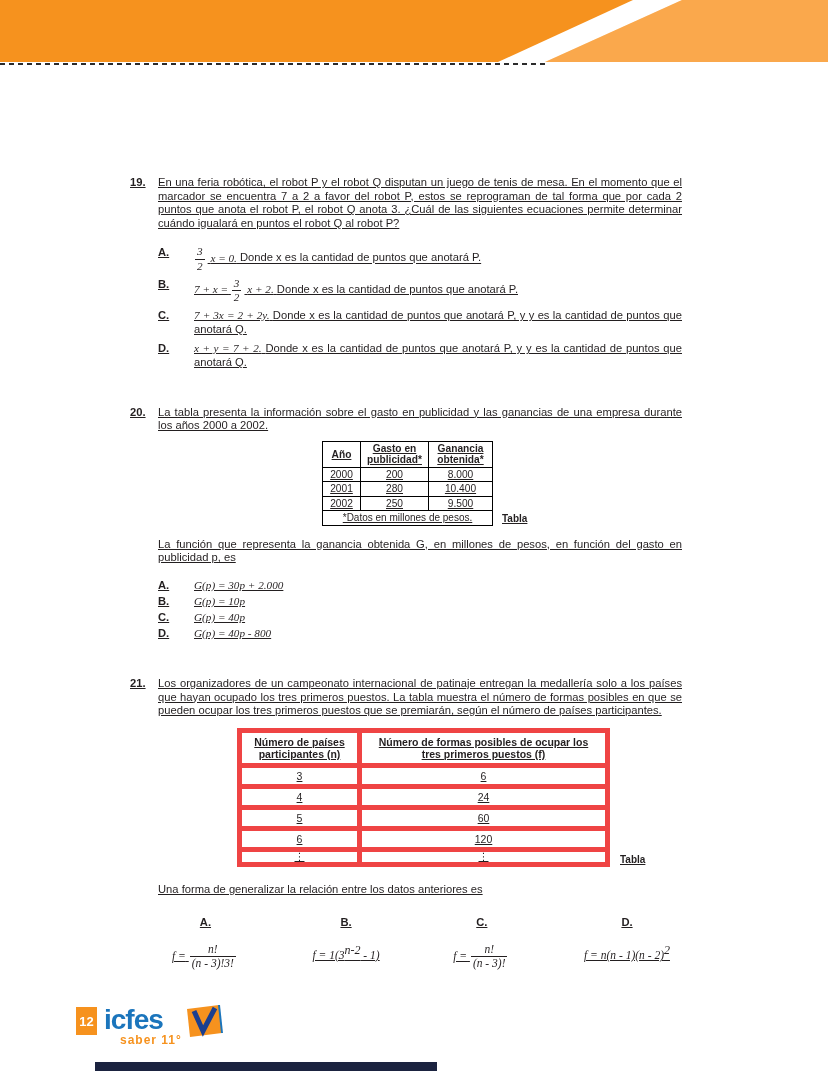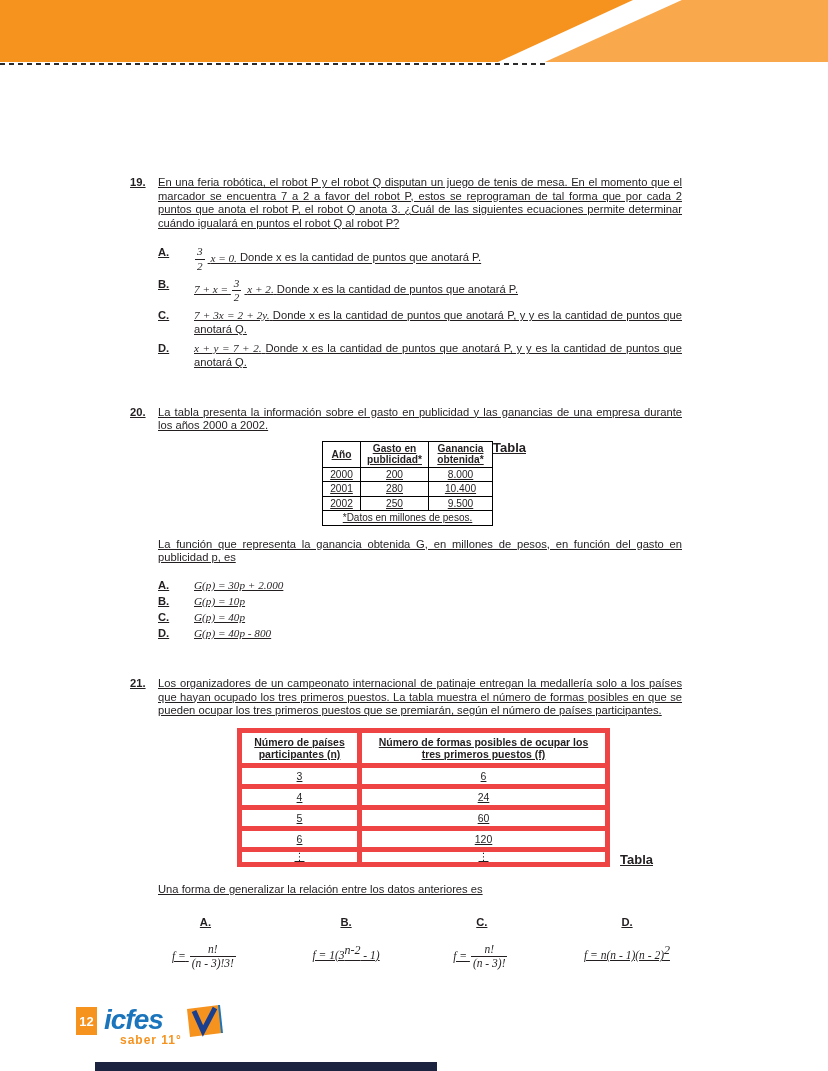--- a/index.html
+++ b/index.html
@@ -25,27 +25,27 @@
   .opt-letter { flex:none; width:36px; font-weight:700; }
   .opt-body { flex:1; min-width:0; text-align:justify; }
 
   .math { font-family:"Liberation Serif", serif; font-style:italic; }
   .frac { display:inline-block; vertical-align:middle; text-align:center; line-height:1; margin:0 3px 0 1px; }
   .frac .fnum { display:block; padding:0 2px 1px; border-bottom:1px solid #231f20; }
   .frac .fden { display:block; padding:1px 2px 0; }
   sup { font-size:12px; }
 
   
-  .t20wrap { display:flex; margin:2px 0 12px 164px; }
+  .t20wrap { display:flex; align-items:flex-end; gap:9px; margin:2px 0 12px 164px; }
   .t20 { border-collapse:collapse; table-layout:fixed; font-size:10.2px; line-height:11.5px; text-align:center; }
   .t20 th, .t20 td { border:1px solid #000; padding:1px 2px; }
   .t20 th { font-weight:700; }
   .t20 .c0 { width:38px; } .t20 .c1 { width:68px; } .t20 .c2 { width:64px; }
   .t20 .foot { font-size:10px; }
-  .tcaption { font-weight:700; font-size:13px; }
+  .tcaption { font-weight:700; font-size:10px; }
 
   .followup { margin-bottom:10px; text-align:justify; }
   .opts20 { margin-top:12px; }
   .opt20 { display:flex; line-height:16px; }
 
   
   .t21wrap { display:flex; align-items:flex-end; gap:10px; margin:2px 0 16px 79px; }
   .t21 { border-collapse:collapse; table-layout:fixed; font-size:10.5px; line-height:12px; text-align:center; }
   .t21 th, .t21 td { border:5px solid #ef4444; }
   .t21 th { font-weight:700; padding:3px 6px; }
@@ -55,21 +55,21 @@
 
   .q21opts { display:flex; justify-content:space-between; margin:20px 12px 0 14px; }
   .q21opt { text-align:center; }
   .q21letter { font-weight:700; margin-bottom:14px; }
   .q21formula { font-size:11.5px; white-space:nowrap; }
 
   
   .pagebox { position:absolute; left:76px; top:1007px; width:21px; height:28px; background:#F6921E;
              color:#ffffff; font-size:13px; font-weight:700; display:flex; align-items:center; justify-content:center; }
   .brand { position:absolute; left:104px; top:1006px; display:flex; align-items:flex-start; }
-  .brand-name { font-size:28px; line-height:28px; font-weight:700; font-style:italic; color:#1B75BC; letter-spacing:-1px; }
+  .brand-name { font-size:28px; line-height:28px; font-weight:700; color:#1B75BC; letter-spacing:-1px; }
   .brand-sub { display:block; color:#F6921E; font-size:12px; font-weight:700; letter-spacing:1px; margin:-1px 0 0 16px; }
   .brand-mark { margin-left:3px; margin-top:-2px; }
   .bottombar { position:absolute; left:95px; top:1062px; width:342px; height:9px; background:#1B2340; }
 </style>
 </head>
 <body>
 
 <div class="page">
 
   <svg class="header-band" width="828" height="62" viewBox="0 0 828 62">

